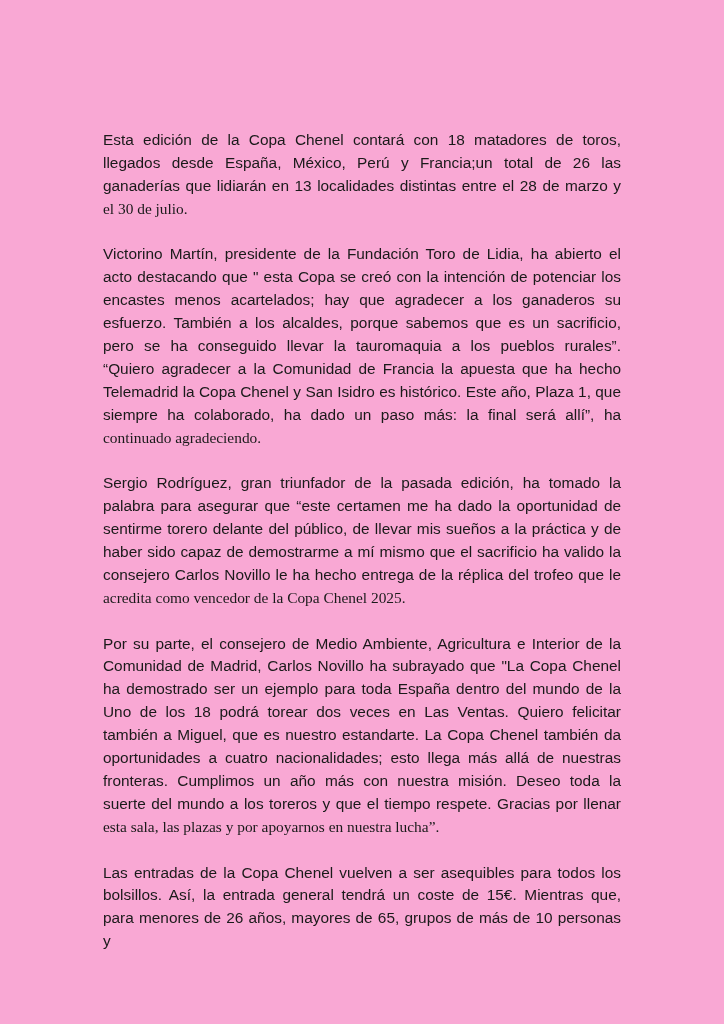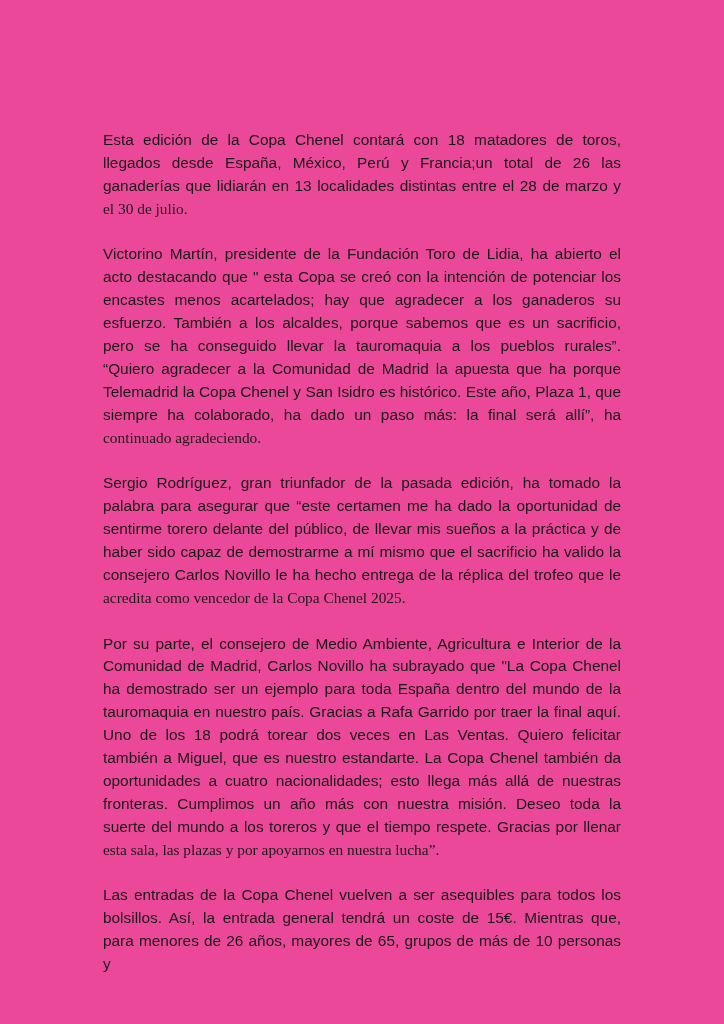--- a/index.html
+++ b/index.html
@@ -1,19 +1,19 @@
 <!DOCTYPE html>
 <html><head>
 <meta charset="utf-8">
 <style>
   html, body { margin: 0; padding: 0; background: #ffffff; }
   body { width: 724px; height: 1024px; position: relative; overflow: hidden; }
   .page {
     position: absolute; left: 0; top: 0; width: 724px; height: 1024px;
-    background: #ec4899;
+    background: #f9a8d4;
   }
   .text-body {
     position: absolute; left: 103px; top: 129px; width: 518px;
     font-family: "Liberation Sans", sans-serif;
     font-size: 15.4px; line-height: 22.9px; color: #1a1a1a;
   }
   .para { margin: 0 0 22.9px 0; }
   .line {
     display: block; text-align: justify; text-align-last: justify;
     white-space: nowrap; height: 22.9px;
@@ -34,40 +34,39 @@
       <span class="line"><span class="line-inner">ganaderías que lidiarán en 13 localidades distintas entre el 28 de marzo y</span></span>
       <span class="line last"><span class="line-inner">el 30 de julio.</span></span>
     </p>
 
     <p class="para">
       <span class="line"><span class="line-inner">Victorino Martín, presidente de la Fundación Toro de Lidia, ha abierto el</span></span>
       <span class="line"><span class="line-inner">acto destacando que " esta Copa se creó con la intención de potenciar los</span></span>
       <span class="line"><span class="line-inner">encastes menos acartelados; hay que agradecer a los ganaderos su</span></span>
       <span class="line"><span class="line-inner">esfuerzo. También a los alcaldes, porque sabemos que es un sacrificio,</span></span>
       <span class="line"><span class="line-inner">pero se ha conseguido llevar la tauromaquia a los pueblos rurales”.</span></span>
-      <span class="line"><span class="line-inner">“Quiero agradecer a la Comunidad de Madrid la apuesta que ha porque</span></span>
+      <span class="line"><span class="line-inner">“Quiero agradecer a la Comunidad de Francia la apuesta que ha hecho</span></span>
       <span class="line"><span class="line-inner">Telemadrid la Copa Chenel y San Isidro es histórico. Este año, Plaza 1, que</span></span>
       <span class="line"><span class="line-inner">siempre ha colaborado, ha dado un paso más: la final será allí”, ha</span></span>
       <span class="line last"><span class="line-inner">continuado agradeciendo.</span></span>
     </p>
 
     <p class="para">
       <span class="line"><span class="line-inner">Sergio Rodríguez, gran triunfador de la pasada edición, ha tomado la</span></span>
       <span class="line"><span class="line-inner">palabra para asegurar que “este certamen me ha dado la oportunidad de</span></span>
       <span class="line"><span class="line-inner">sentirme torero delante del público, de llevar mis sueños a la práctica y de</span></span>
       <span class="line"><span class="line-inner">haber sido capaz de demostrarme a mí mismo que el sacrificio ha valido la</span></span>
       <span class="line"><span class="line-inner">consejero Carlos Novillo le ha hecho entrega de la réplica del trofeo que le</span></span>
       <span class="line last"><span class="line-inner">acredita como vencedor de la Copa Chenel 2025.</span></span>
     </p>
 
     <p class="para">
       <span class="line"><span class="line-inner">Por su parte, el consejero de Medio Ambiente, Agricultura e Interior de la</span></span>
       <span class="line"><span class="line-inner">Comunidad de Madrid, Carlos Novillo ha subrayado que "La Copa Chenel</span></span>
       <span class="line"><span class="line-inner">ha demostrado ser un ejemplo para toda España dentro del mundo de la</span></span>
-      <span class="line"><span class="line-inner">tauromaquia en nuestro país. Gracias a Rafa Garrido por traer la final aquí.</span></span>
       <span class="line"><span class="line-inner">Uno de los 18 podrá torear dos veces en Las Ventas. Quiero felicitar</span></span>
       <span class="line"><span class="line-inner">también a Miguel, que es nuestro estandarte. La Copa Chenel también da</span></span>
       <span class="line"><span class="line-inner">oportunidades a cuatro nacionalidades; esto llega más allá de nuestras</span></span>
       <span class="line"><span class="line-inner">fronteras. Cumplimos un año más con nuestra misión. Deseo toda la</span></span>
       <span class="line"><span class="line-inner">suerte del mundo a los toreros y que el tiempo respete. Gracias por llenar</span></span>
       <span class="line last"><span class="line-inner">esta sala, las plazas y por apoyarnos en nuestra lucha”.</span></span>
     </p>
 
     <p class="para">
       <span class="line"><span class="line-inner">Las entradas de la Copa Chenel vuelven a ser asequibles para todos los</span></span>

